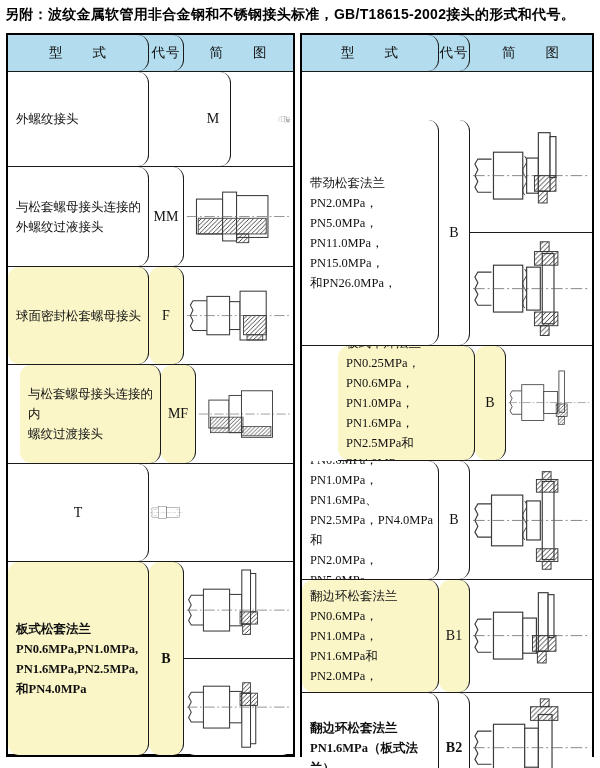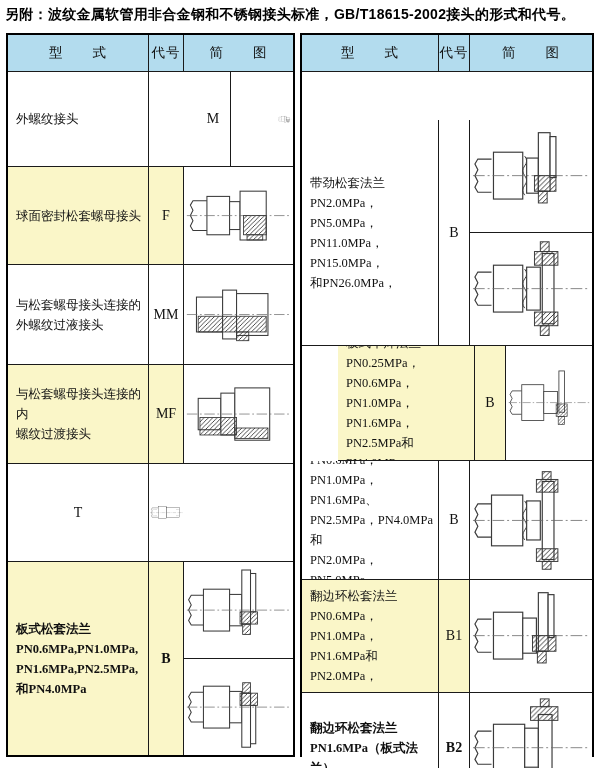--- a/index.html
+++ b/index.html
@@ -14,21 +14,21 @@
     font-weight:bold;font-size:14px;line-height:16px;color:#000;
     letter-spacing:0.3px;
   }
   .jtable{
     position:absolute;top:33px;height:724px;box-sizing:border-box;
     border:2px solid #000;border-bottom-width:3px;background:#fff;
   }
   .trow{display:grid;box-sizing:border-box;border-bottom:1px solid #1a1a1a;}
   .trow.last{border-bottom:none;font-weight:bold;}
   .cell{box-sizing:border-box;border-right:1px solid #1a1a1a;position:relative;
-        display:flex;align-items:center;justify-content:center;background:#fff;overflow:hidden;}
+        display:flex;align-items:center;justify-content:center;background:#fff;overflow:hidden;border-radius:11px;}
   .cell.lastcol{border-right:none;}
   .hrow{background:var(--header-bg);}
   .hrow .cell{background:var(--header-bg);font-size:13.5px;letter-spacing:1px;}
   .type-cell{justify-content:flex-start;padding:4px 4px 4px 8px;
              font-size:12.5px;line-height:20px;white-space:pre-line;text-align:left;}
   .code-cell{font-size:14px;}
   .hl{background:var(--hl-bg) !important;}
   .diagram-cell{flex-direction:column;align-items:stretch;padding:0;}
   .dia{flex:1 1 0;display:flex;align-items:center;justify-content:center;box-sizing:border-box;}
   .dia + .dia{border-top:1px solid #1a1a1a;}
@@ -65,55 +65,55 @@
               <rect x="52" y="24" width="22" height="52" fill="#fff" stroke="#3a3a3a" stroke-width="1.2"></rect>
               <line x1="58" y1="24" x2="58" y2="76" stroke="#3a3a3a" stroke-width="1"></line>
               <rect x="74" y="36" width="22" height="28" fill="#fff" stroke="#3a3a3a" stroke-width="1.2"></rect>
               <line x1="1" y1="50" x2="119" y2="50" stroke="#666" stroke-width="0.8" stroke-dasharray="12 3 2 3"></line>
               <rect x="74" y="50" width="24" height="20" fill="url(#hp)" stroke="#3a3a3a" stroke-width="1"></rect>
               <rect x="80" y="70" width="12" height="6" fill="url(#hp)" stroke="#3a3a3a" stroke-width="1"></rect>
             </svg>
           </div>
         </div>
       </div>
+      <div class="trow" style="grid-template-columns: 141px 35px 1fr; height: 100px;">
+        <div class="cell type-cell">与松套螺母接头连接的
+外螺纹过液接头</div>
+        <div class="cell code-cell">MM</div>
+        <div class="cell diagram-cell lastcol">
+          <div class="dia">
+            <svg viewBox="0 0 120 100" preserveAspectRatio="xMidYMid meet">
+              <rect x="12" y="30" width="30" height="40" fill="#fff" stroke="#3a3a3a" stroke-width="1.2"></rect>
+              <rect x="42" y="22" width="16" height="56" fill="#fff" stroke="#3a3a3a" stroke-width="1.2"></rect>
+              <rect x="58" y="26" width="36" height="48" fill="#fff" stroke="#3a3a3a" stroke-width="1.2"></rect>
+              <line x1="1" y1="50" x2="119" y2="50" stroke="#666" stroke-width="0.8" stroke-dasharray="12 3 2 3"></line>
+              <rect x="14" y="52" width="78" height="18" fill="url(#hp)" stroke="#3a3a3a" stroke-width="1"></rect>
+              <rect x="58" y="70" width="14" height="10" fill="url(#hp)" stroke="#3a3a3a" stroke-width="1"></rect>
+            </svg>
+          </div>
+        </div>
+      </div>
       <div class="trow" style="grid-template-columns: 141px 35px 1fr; height: 98px;">
         <div class="cell type-cell hl">球面密封松套螺母接头</div>
         <div class="cell code-cell hl">F</div>
         <div class="cell diagram-cell lastcol">
           <div class="dia">
             <svg viewBox="0 0 120 100" preserveAspectRatio="xMidYMid meet">
               <path d="M 24 33 L 8 33 l -3 5 3 6 -3 6 3 6 -3 6 3 5 L 24 67" fill="#fff" stroke="#3a3a3a" stroke-width="1.2"></path>
               <rect x="24" y="28" width="26" height="44" fill="#fff" stroke="#3a3a3a" stroke-width="1.2"></rect>
               <rect x="50" y="34" width="12" height="32" fill="#fff" stroke="#3a3a3a" stroke-width="1.2"></rect>
               <rect x="62" y="22" width="30" height="56" fill="#fff" stroke="#3a3a3a" stroke-width="1.2"></rect>
               <line x1="1" y1="50" x2="119" y2="50" stroke="#666" stroke-width="0.8" stroke-dasharray="12 3 2 3"></line>
               <rect x="66" y="50" width="26" height="22" fill="url(#hp)" stroke="#3a3a3a" stroke-width="1"></rect>
               <rect x="70" y="72" width="18" height="6" fill="url(#hp)" stroke="#3a3a3a" stroke-width="1"></rect>
             </svg>
           </div>
         </div>
       </div>
-      <div class="trow" style="grid-template-columns: 141px 35px 1fr; height: 100px;">
-        <div class="cell type-cell">与松套螺母接头连接的
-外螺纹过液接头</div>
-        <div class="cell code-cell">MM</div>
-        <div class="cell diagram-cell lastcol">
-          <div class="dia">
-            <svg viewBox="0 0 120 100" preserveAspectRatio="xMidYMid meet">
-              <rect x="12" y="30" width="30" height="40" fill="#fff" stroke="#3a3a3a" stroke-width="1.2"></rect>
-              <rect x="42" y="22" width="16" height="56" fill="#fff" stroke="#3a3a3a" stroke-width="1.2"></rect>
-              <rect x="58" y="26" width="36" height="48" fill="#fff" stroke="#3a3a3a" stroke-width="1.2"></rect>
-              <line x1="1" y1="50" x2="119" y2="50" stroke="#666" stroke-width="0.8" stroke-dasharray="12 3 2 3"></line>
-              <rect x="14" y="52" width="78" height="18" fill="url(#hp)" stroke="#3a3a3a" stroke-width="1"></rect>
-              <rect x="58" y="70" width="14" height="10" fill="url(#hp)" stroke="#3a3a3a" stroke-width="1"></rect>
-            </svg>
-          </div>
-        </div>
-      </div>
-      <div class="trow" style="grid-template-columns: 141px 35px 1fr; height: 99px;">
+      <div class="trow" style="grid-template-columns: 141px 35px 1fr; height: 99px; padding-left: 12px;">
         <div class="cell type-cell hl">与松套螺母接头连接的内
 螺纹过渡接头</div>
         <div class="cell code-cell hl">MF</div>
         <div class="cell diagram-cell lastcol">
           <div class="dia">
             <svg viewBox="0 0 120 100" preserveAspectRatio="xMidYMid meet">
               <rect x="14" y="32" width="26" height="36" fill="#fff" stroke="#3a3a3a" stroke-width="1.2"></rect>
               <rect x="40" y="26" width="16" height="48" fill="#fff" stroke="#3a3a3a" stroke-width="1.2"></rect>
               <rect x="56" y="20" width="40" height="60" fill="#fff" stroke="#3a3a3a" stroke-width="1.2"></rect>
               <line x1="1" y1="50" x2="119" y2="50" stroke="#666" stroke-width="0.8" stroke-dasharray="12 3 2 3"></line>

